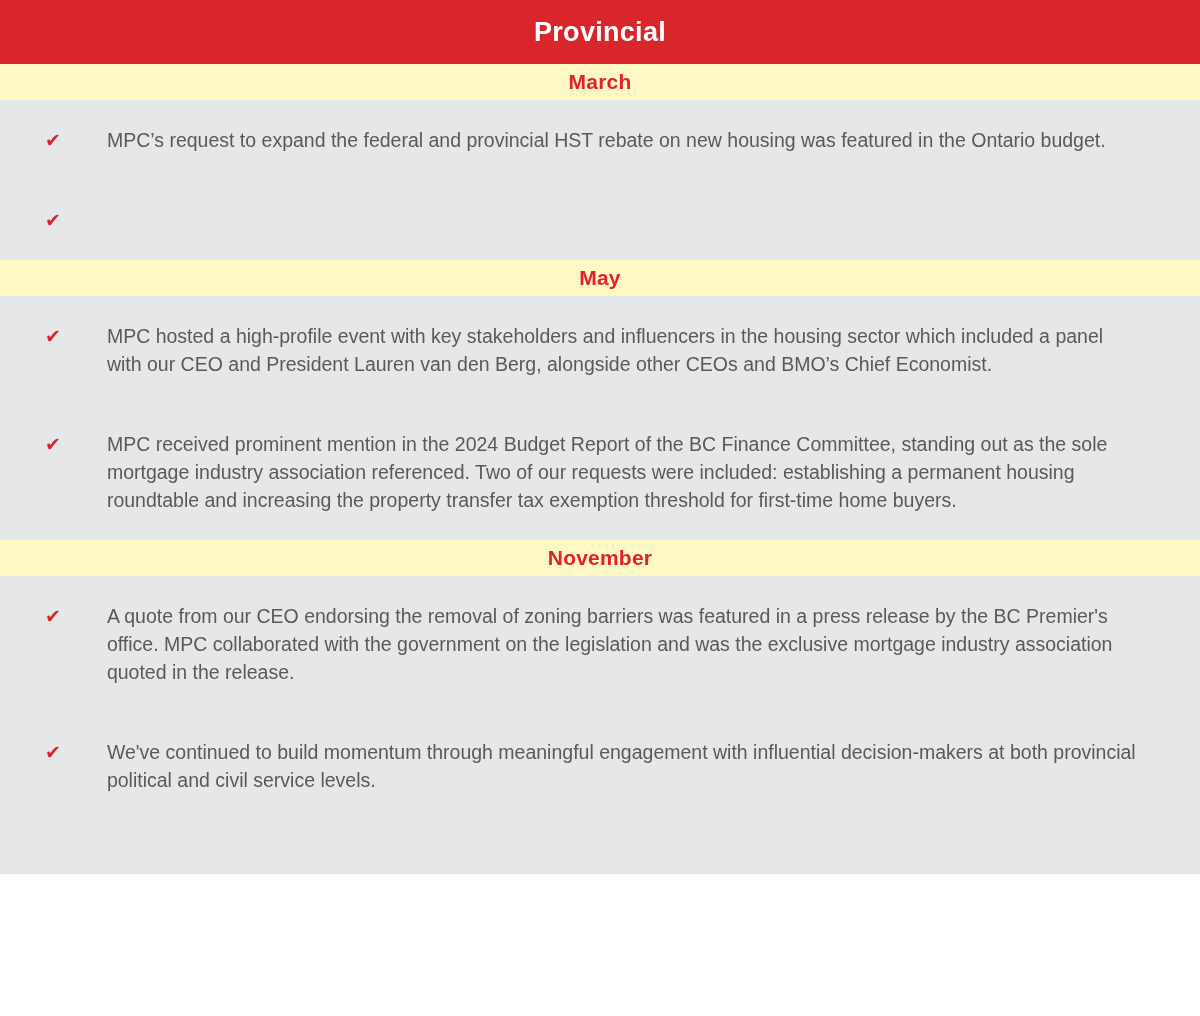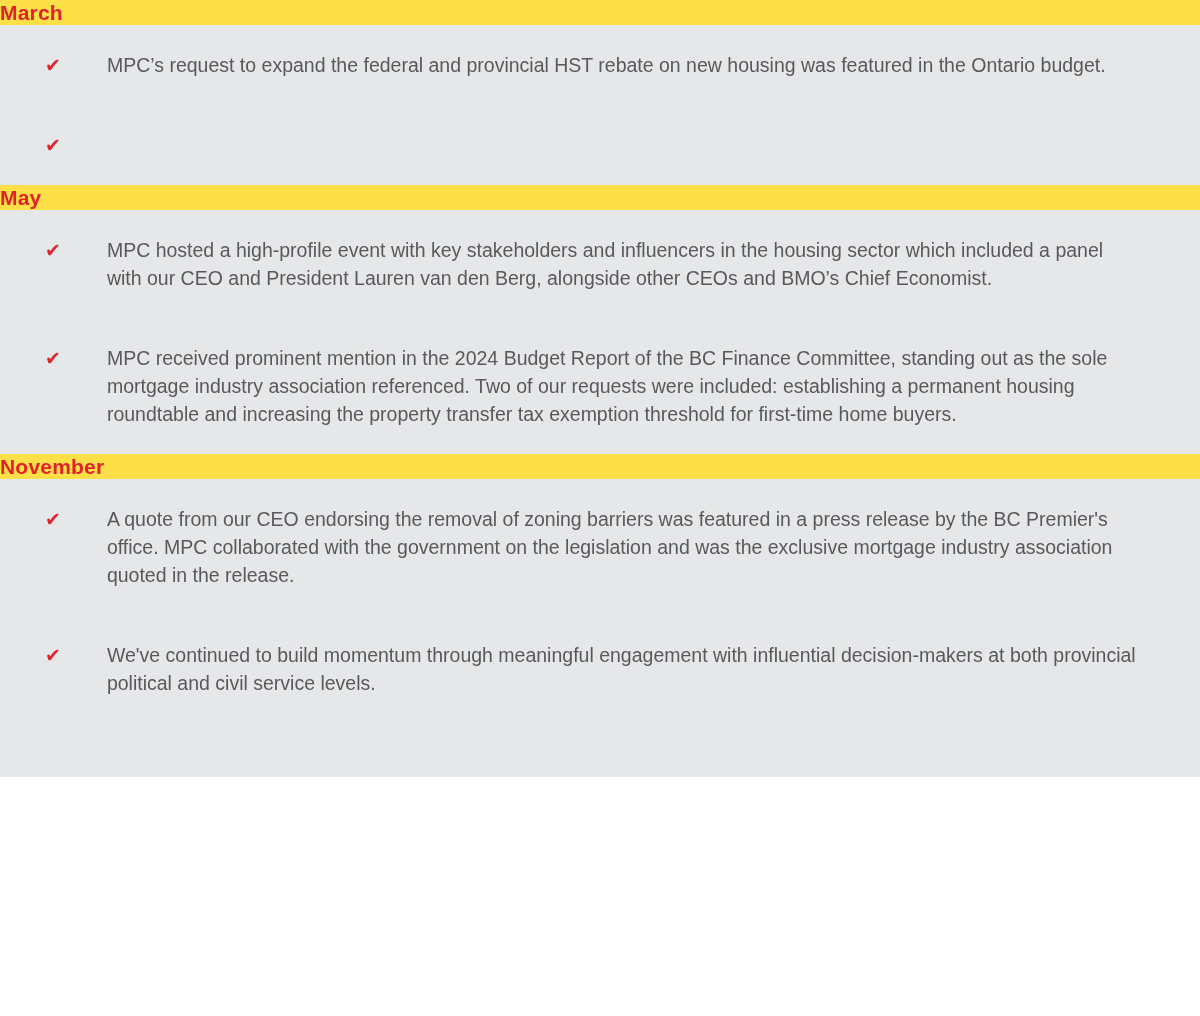--- a/index.html
+++ b/index.html
@@ -25,25 +25,25 @@
     justify-content: center;
   }
   .banner .title {
     color: #ffffff;
     font-size: 27px;
     font-weight: bold;
     letter-spacing: 0.3px;
     margin: 0;
   }
   .month-band {
-    height: 25px;
-    background: #fde047;
+    height: 36px;
+    background: #fef9c3;
     display: flex;
     align-items: center;
-    justify-content: flex-start;
+    justify-content: center;
   }
   .month-label {
     color: #e0232b;
     font-weight: bold;
     font-size: 21px;
     letter-spacing: 0.2px;
   }
   .block {
     background: #e6e7e8;
     padding: 26px 62px 26px 45px;
@@ -69,20 +69,23 @@
     font-size: 19.5px;
     line-height: 28px;
     margin-left: 31px;
   }
 </style>
 </head>
 <body>
 
 <div class="page">
 
+  <header class="banner">
+    <h1 class="title">Provincial</h1>
+  </header>
 
   <section>
     <div class="month-band">
       <span class="month-label">March</span>
     </div>
     <div class="block">
       <div class="item">
         <span class="check">✔</span>
         <span class="item-text">MPC’s request to expand the federal and provincial HST rebate on new housing was featured in the Ontario budget.</span>
       </div>

